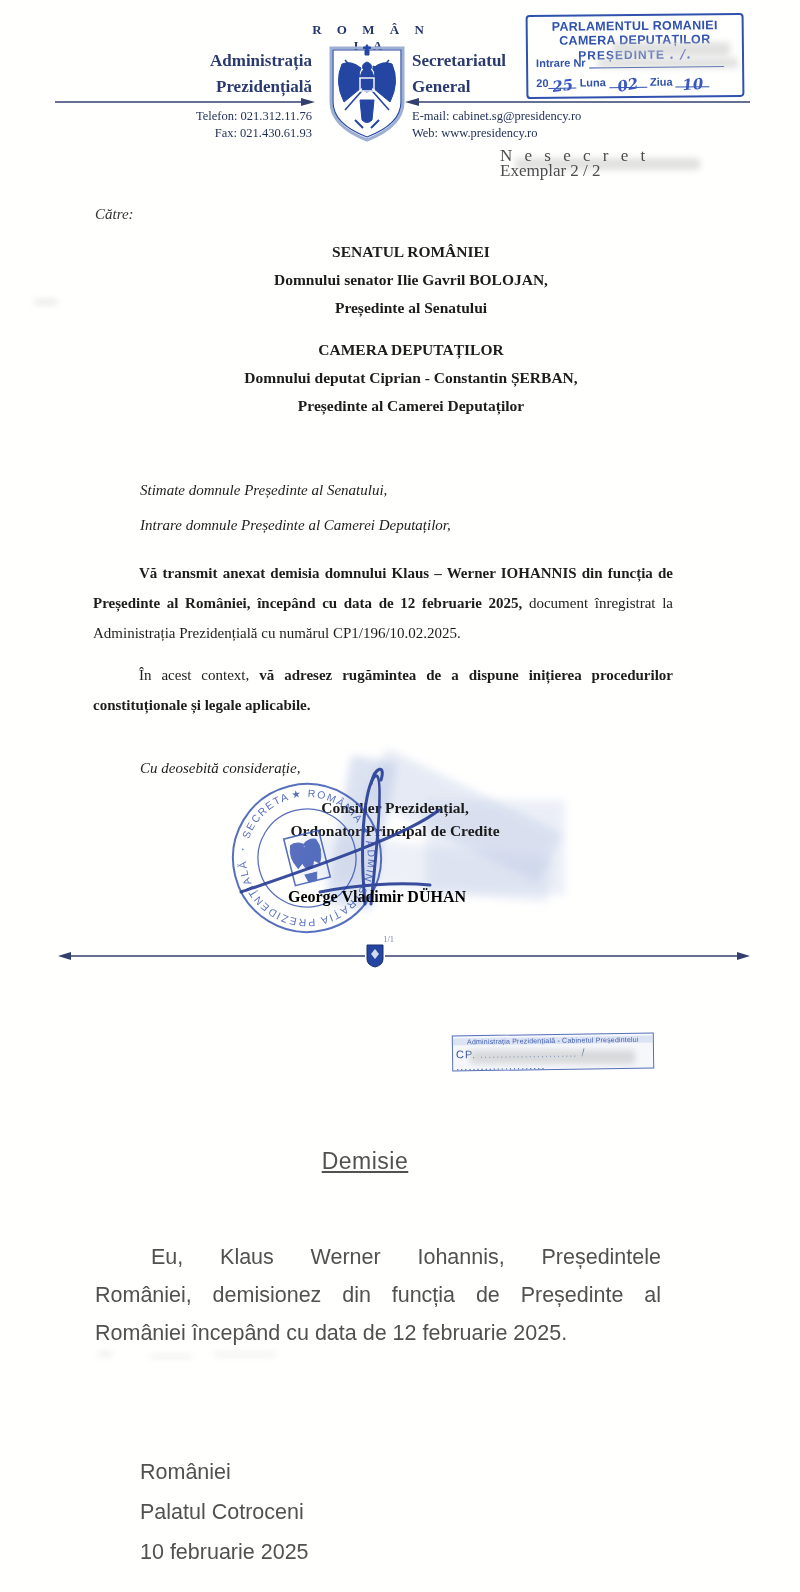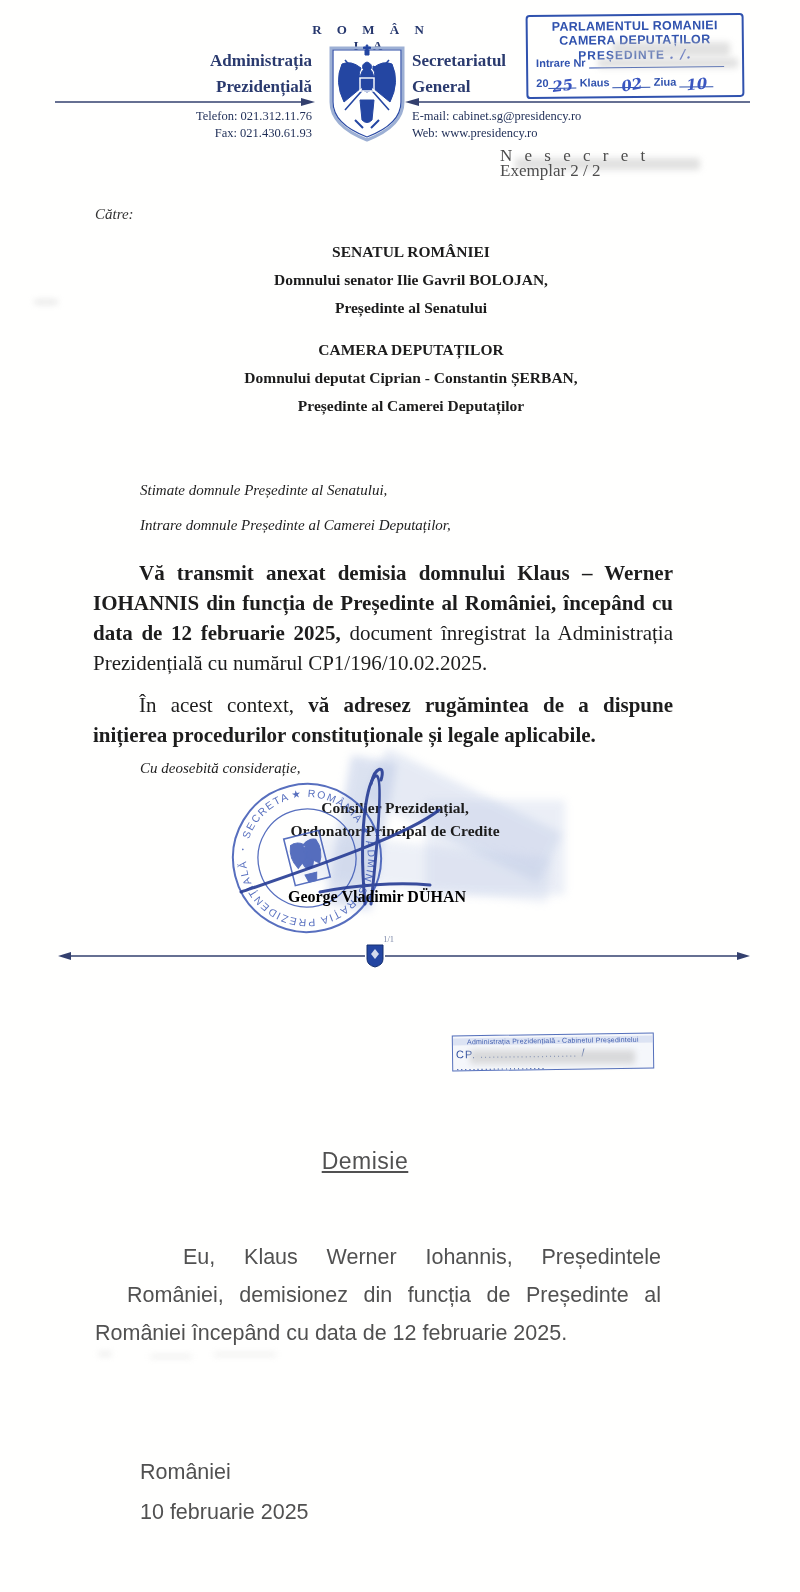--- a/index.html
+++ b/index.html
@@ -43,21 +43,21 @@
 
   
   .to-label { left:95px; top:206px; font-style:italic; font-size:15px; color:#333; }
   .addr { left:111px; width:600px; text-align:center; font-weight:bold;
           font-size:15.5px; line-height:28px; color:#1c1c1c; }
   .addr-senate  { top:238px; }
   .addr-chamber { top:336px; }
 
   
   .salut { left:140px; font-style:italic; font-size:15px; color:#222; }
-  .body-text { left:93px; top:558px; width:580px; font-size:21px; line-height:30px;
+  .body-text { left:93px; top:558px; width:580px; font-size:15px; line-height:30px;
                text-align:justify; color:#1d1d1d; }
   .body-text p { text-indent:46px; margin-bottom:12px; }
   .b { font-weight:bold; }
   .valediction { left:140px; top:760px; font-style:italic; font-size:15px; color:#222; }
 
   
   .sig-titles { left:240px; top:796px; width:310px; text-align:center; font-weight:bold;
                 font-size:15.5px; line-height:23px; color:#1c1c1c; }
   .signer { left:222px; top:888px; width:310px; text-align:center; font-weight:bold;
             font-size:16px; color:#000000; }
@@ -73,21 +73,21 @@
                font-family:"Liberation Sans", sans-serif; color:#3f5cae; overflow:hidden; }
   .cab-stamp .t1 { font-size:7px; white-space:nowrap; text-align:center; margin-top:2px;
                    letter-spacing:.2px; background:rgba(190,202,232,.45); }
   .cab-stamp .t2 { font-size:11px; margin:3px 0 0 3px; color:#31509f; letter-spacing:1px; }
 
   
   .sans { font-family:"Liberation Sans", sans-serif; color:#515151; }
   .demisie-title { left:95px; top:1148px; width:540px; text-align:center;
                    font-size:23px; letter-spacing:.5px;text-decoration:underline; }
   .demisie-par { left:95px; top:1238px; width:566px; font-size:21.5px; line-height:38px; }
-  .demisie-par .jl { text-align:justify; text-align-last:justify;margin-left:32px; }
+  .demisie-par .jl { text-align:justify; text-align-last:justify; }
   .demisie-par .jl.first { text-indent:56px; }
   .place-block { left:140px; top:1452px; font-size:21.5px; line-height:40px; }
 </style>
 </head>
 <body>
 
 <div class="page">
 
   <div class="abs country">R O M Â N I A</div>
 
@@ -142,21 +142,21 @@
     <div class="l3">
       <span>PREȘEDINTE</span>
       <span class="hand" style="font-size:13px;">. /.</span>
     </div>
     <div class="row entry">
       <span>Intrare Nr</span>
       <span class="blank" style="width:135px;"></span>
     </div>
     <div class="row date-row">
       <span>20</span><span class="blank" style="width:28px; text-align:center;"><span class="hand" style="display:inline-block; transform:rotate(-6deg);">25</span></span>
-      <span>Klaus</span>
+      <span>Luna</span>
       <span class="blank" style="width:38px; text-align:center;"><span class="hand" style="display:inline-block; transform:rotate(-10deg);">02</span></span>
       <span>Ziua</span>
       <span class="blank" style="width:34px; text-align:center;"><span class="hand" style="display:inline-block; transform:rotate(-4deg);">10</span></span>
     </div>
   </div>
   <div class="abs smudge" style="left:612px; top:42px; width:118px; height:14px;"></div>
   <div class="abs smudge" style="left:598px; top:58px; width:140px; height:10px;"></div>
 
   <div class="abs smudge" style="left:515px; top:158px; width:185px; height:12px;"></div>
   <div class="abs classif">
@@ -252,16 +252,17 @@
     <div class="jl">României, demisionez din funcția de Președinte al</div>
     <div>României începând cu data de 12 februarie 2025.</div>
   </div>
 
   <div class="abs smudge" style="left:98px; top:1352px; width:14px; height:4px; opacity:.4;"></div>
   <div class="abs smudge" style="left:150px; top:1355px; width:42px; height:3px; opacity:.4;"></div>
   <div class="abs smudge" style="left:214px; top:1353px; width:62px; height:3px; opacity:.4;"></div>
 
   <div class="abs sans place-block">
     <div>României</div>
+    <div>Palatul Cotroceni</div>
     <div>10 februarie 2025</div>
   </div>
 
 </div>
 
 </body></html>

